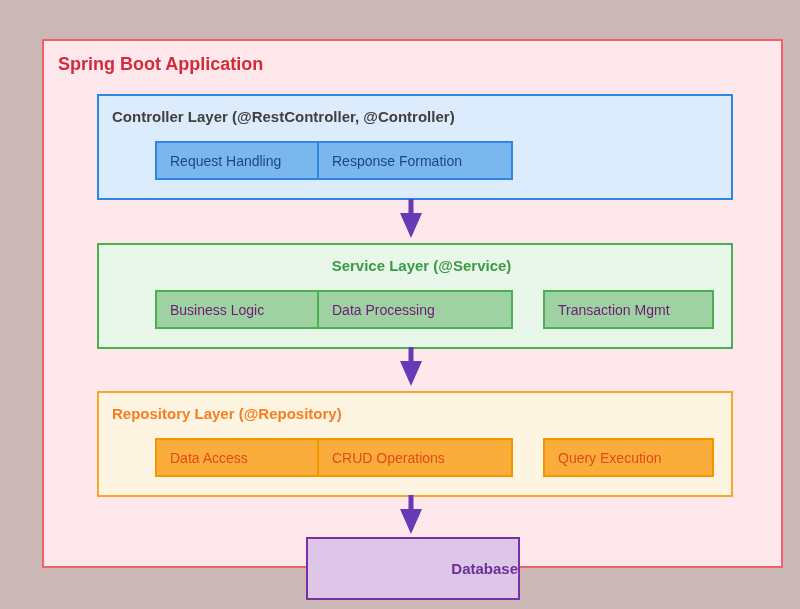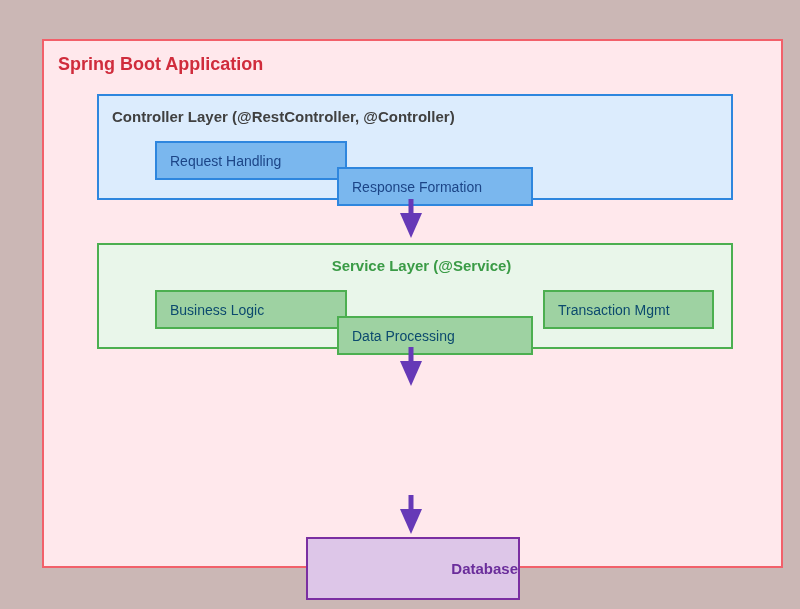--- a/index.html
+++ b/index.html
@@ -28,32 +28,32 @@
   }
   .layer-title{
     margin:12px 0 0 13px;font-size:15px;font-weight:bold;
   }
   .chip{
     position:absolute;top:45px;height:39px;box-sizing:border-box;
     border:2px solid;font-size:14px;
     display:flex;align-items:center;padding-left:13px;
   }
   .chip.c1{left:20px;width:192px;margin-left:36px;}
-  .chip.c2{left:238px;width:196px;margin-top:26px;}
+  .chip.c2{left:218px;width:196px;}
   .chip.c3{left:444px;width:171px;}
 
   
   .layer.controller{top:53px;background:#dcecfd;border-color:#2e86de;}
   .layer.controller .layer-title{color:#404040;}
   .layer.controller .chip{background:#7ab7ee;border-color:#2e86de;color:#1c4587;}
 
   
   .layer.service{top:202px;background:#e9f6ea;border-color:#4caf50;}
   .layer.service .layer-title{color:#3a9b46;text-align:center;}
-  .layer.service .chip{background:#9ed2a2;border-color:#4caf50;color:#0c4a6e;text-align:center;}
+  .layer.service .chip{background:#9ed2a2;border-color:#4caf50;color:#701a75;text-align:center;}
 
   
   .layer.repository{top:350px;background:#fdf4e2;border-color:#fba32a;}
   .layer.repository .layer-title{color:#f57f1d;}
   .layer.repository .chip{background:#fbad3c;border-color:#f59500;color:#e2491c;}
 
   
   .arrow{position:absolute;left:398px;width:26px;height:40px;}
   .arrow.a1{top:199px;}
   .arrow.a2{top:347px;}
@@ -83,20 +83,26 @@
       <div class="chip c2">Response Formation</div>
     </section>
 
     <section class="layer service">
       <h3 class="layer-title">Service Layer (@Service)</h3>
       <div class="chip c1">Business Logic</div>
       <div class="chip c3">Transaction Mgmt</div>
       <div class="chip c2">Data Processing</div>
     </section>
 
+    <section class="layer repository">
+      <h3 class="layer-title">Repository Layer (@Repository)</h3>
+      <div class="chip c1">Data Access</div>
+      <div class="chip c2">CRUD Operations</div>
+      <div class="chip c3">Query Execution</div>
+    </section>
   </div>
 
   <svg class="arrow a1" viewBox="0 0 26 40">
     <line x1="13" y1="0" x2="13" y2="16"></line>
     <polygon points="2,14 24,14 13,39"></polygon>
   </svg>
 
   <svg class="arrow a2" viewBox="0 0 26 40">
     <line x1="13" y1="0" x2="13" y2="16"></line>
     <polygon points="2,14 24,14 13,39"></polygon>

